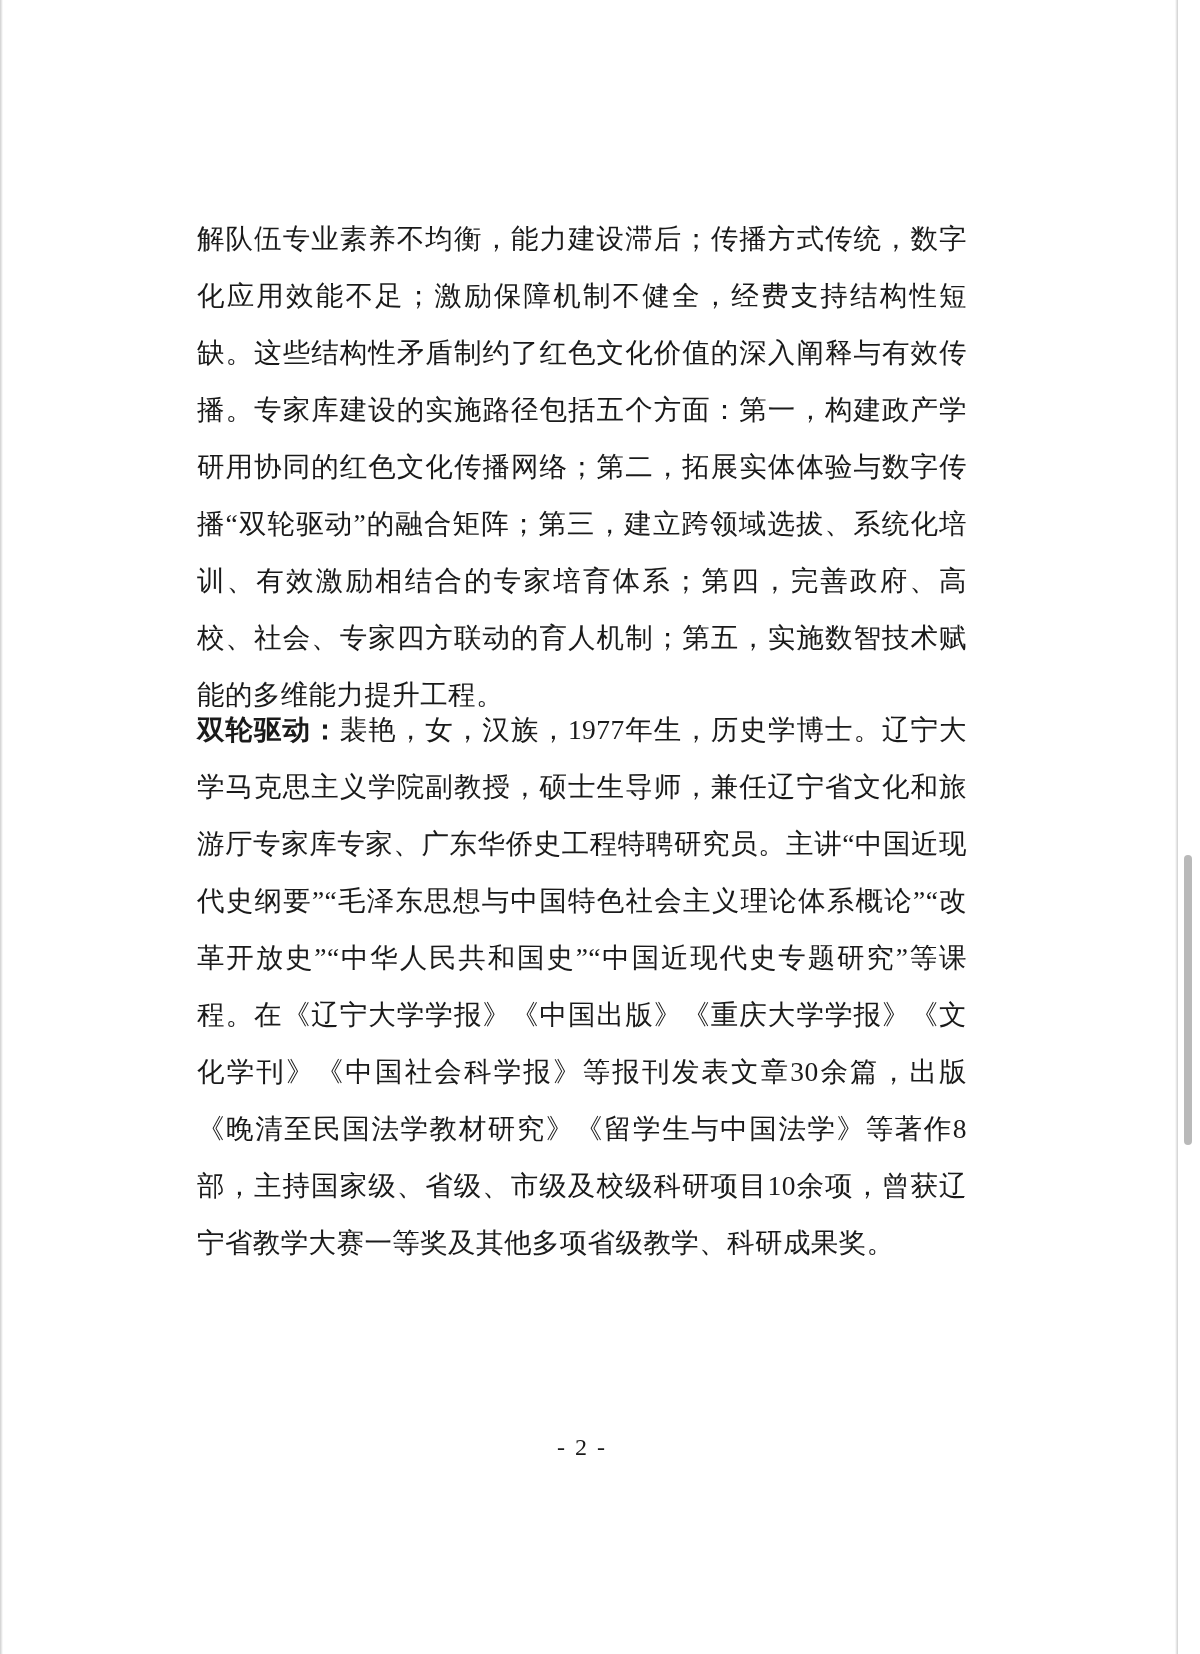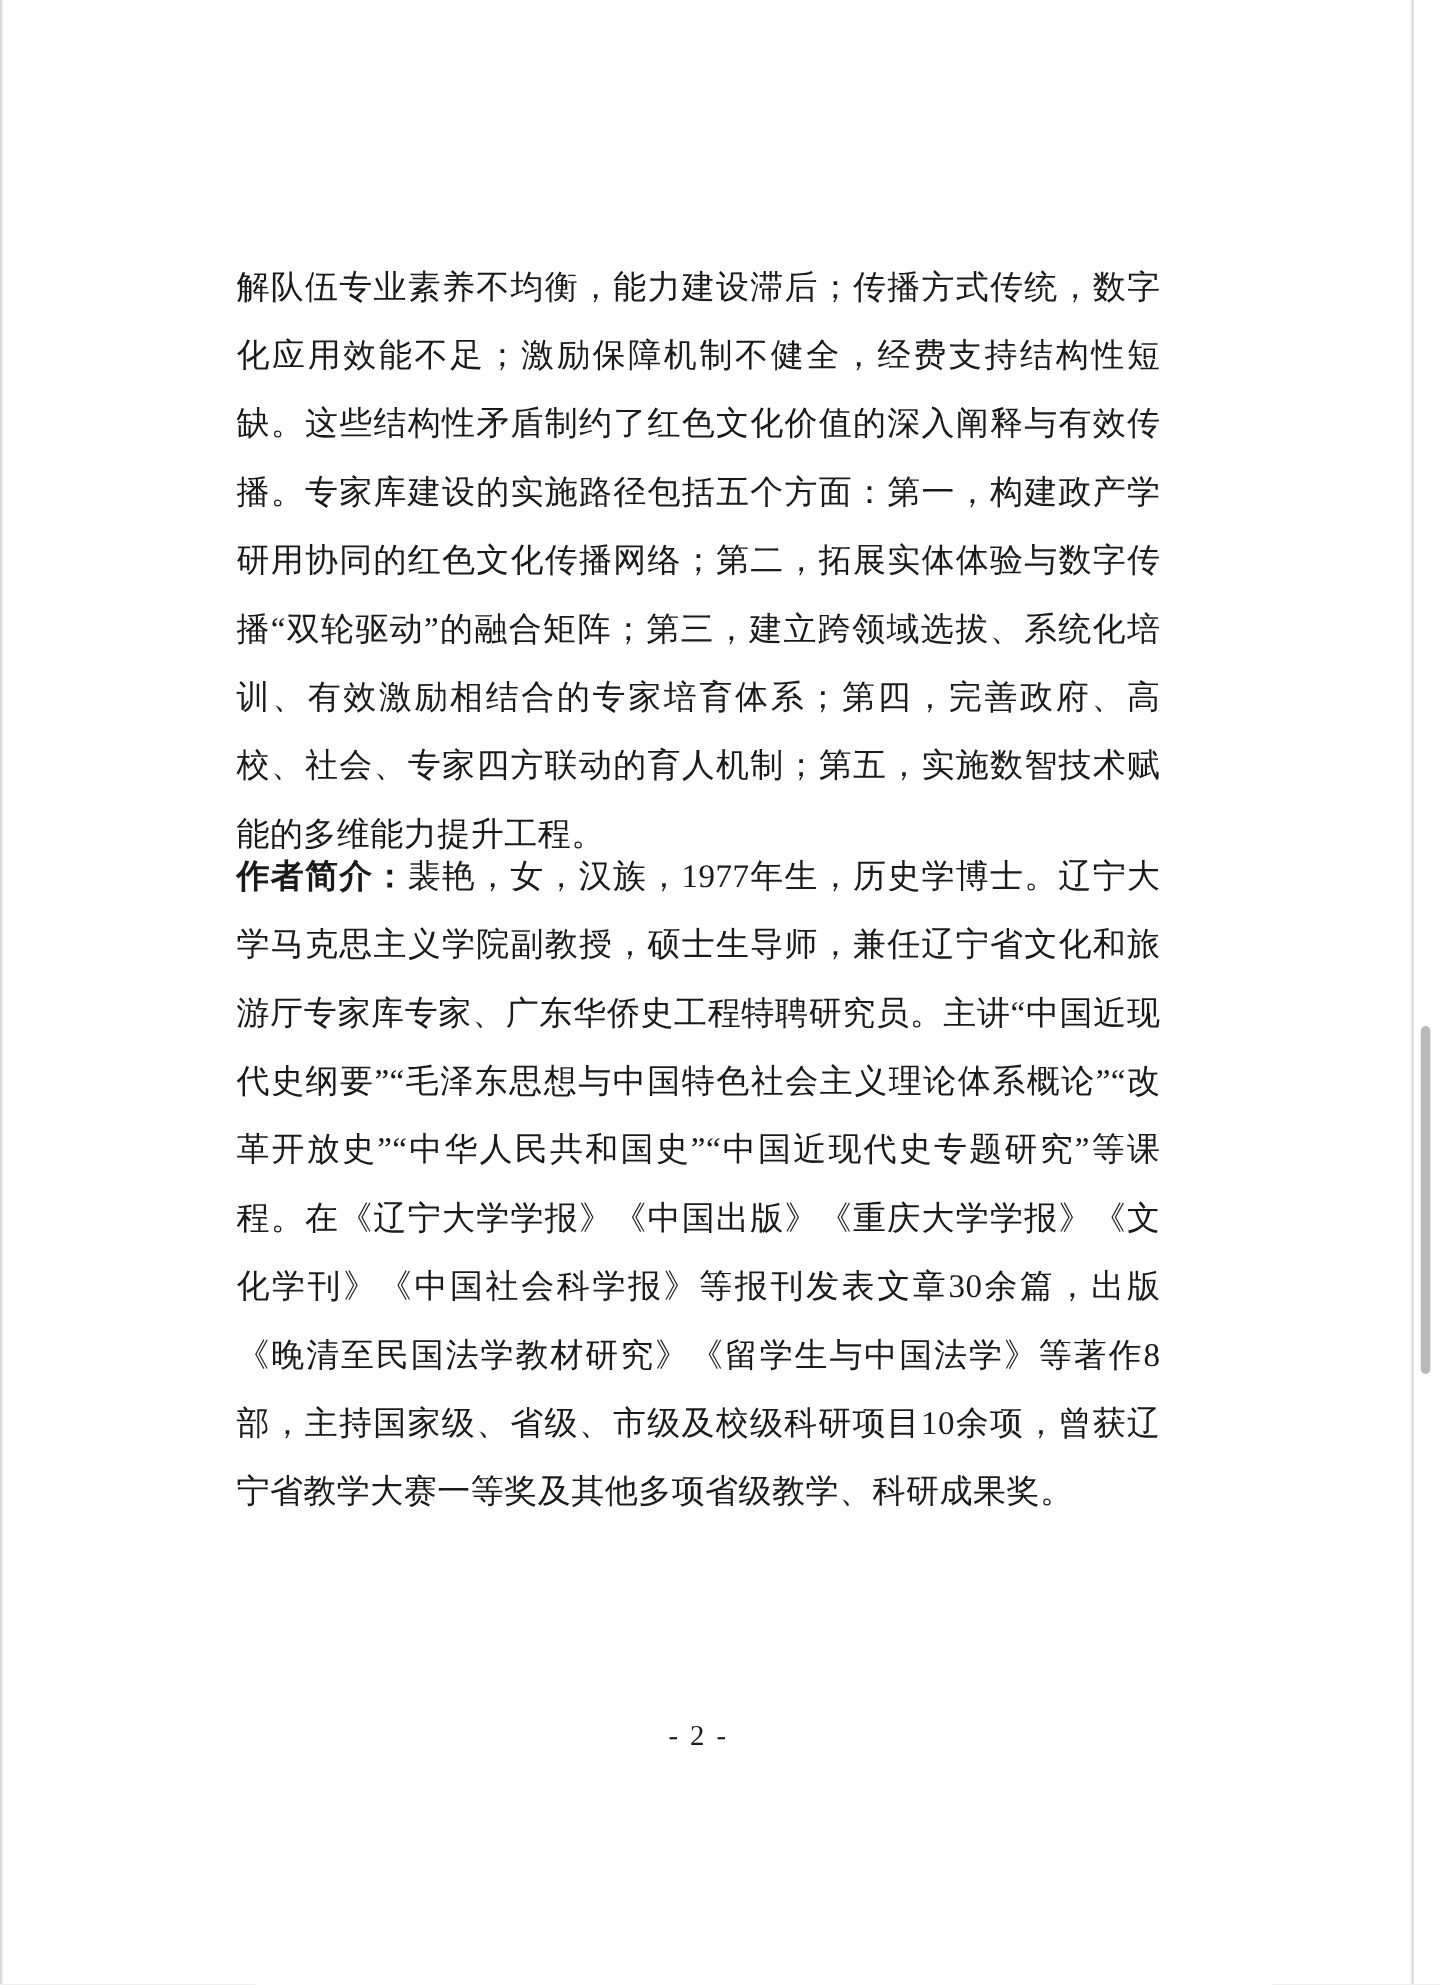--- a/index.html
+++ b/index.html
@@ -102,21 +102,21 @@
 
 <div class="page">
   <div class="paper-edge-left"></div>
   <div class="paper-edge-right"></div>
 
   <div class="page-inner">
 
     <p class="body-text para-1">解队伍专业素养不均衡，能力建设滞后；传播方式传统，数字化应用效能不足；激励保障机制不健全，经费支持结构性短缺。这些结构性矛盾制约了红色文化价值的深入阐释与有效传播。专家库建设的实施路径包括五个方面：第一，构建政产学研用协同的红色文化传播网络；第二，拓展实体体验与数字传播“双轮驱动”的融合矩阵；第三，建立跨领域选拔、系统化培训、有效激励相结合的专家培育体系；第四，完善政府、高校、社会、专家四方联动的育人机制；第五，实施数智技术赋能的多维能力提升工程。</p>
 
     <div class="bio-block">
-      <p class="body-text"><span class="bio-label">作者简介：</span><span>裴艳，女，汉族，1977年生，历史学博士。辽宁大学马克思主义学院副教授，硕士生导师，兼任辽宁省文化和旅游厅专家库专家、广东华侨史工程特聘研究员。主讲“中国近现代史纲要”“毛泽东思想与中国特色社会主义理论体系概论”“改革开放史”“中华人民共和国史”“中国近现代史专题研究”等课程。在《辽宁大学学报》《中国出版》《重庆大学学报》《文化学刊》《中国社会科学报》等报刊发表文章30余篇，出版《晚清至民国法学教材研究》《留学生与中国法学》等著作8部，主持国家级、省级、市级及校级科研项目10余项，曾获辽宁省教学大赛一等奖及其他多项省级教学、科研成果奖。</span></p>
+      <p class="body-text"><span class="bio-label">双轮驱动：</span><span>裴艳，女，汉族，1977年生，历史学博士。辽宁大学马克思主义学院副教授，硕士生导师，兼任辽宁省文化和旅游厅专家库专家、广东华侨史工程特聘研究员。主讲“中国近现代史纲要”“毛泽东思想与中国特色社会主义理论体系概论”“改革开放史”“中华人民共和国史”“中国近现代史专题研究”等课程。在《辽宁大学学报》《中国出版》《重庆大学学报》《文化学刊》《中国社会科学报》等报刊发表文章30余篇，出版《晚清至民国法学教材研究》《留学生与中国法学》等著作8部，主持国家级、省级、市级及校级科研项目10余项，曾获辽宁省教学大赛一等奖及其他多项省级教学、科研成果奖。</span></p>
     </div>
 
     <div class="page-number">- 2 -</div>
   </div>
 
   <div class="viewer-scrollbar">
     <div class="thumb"></div>
   </div>
 </div>
 

